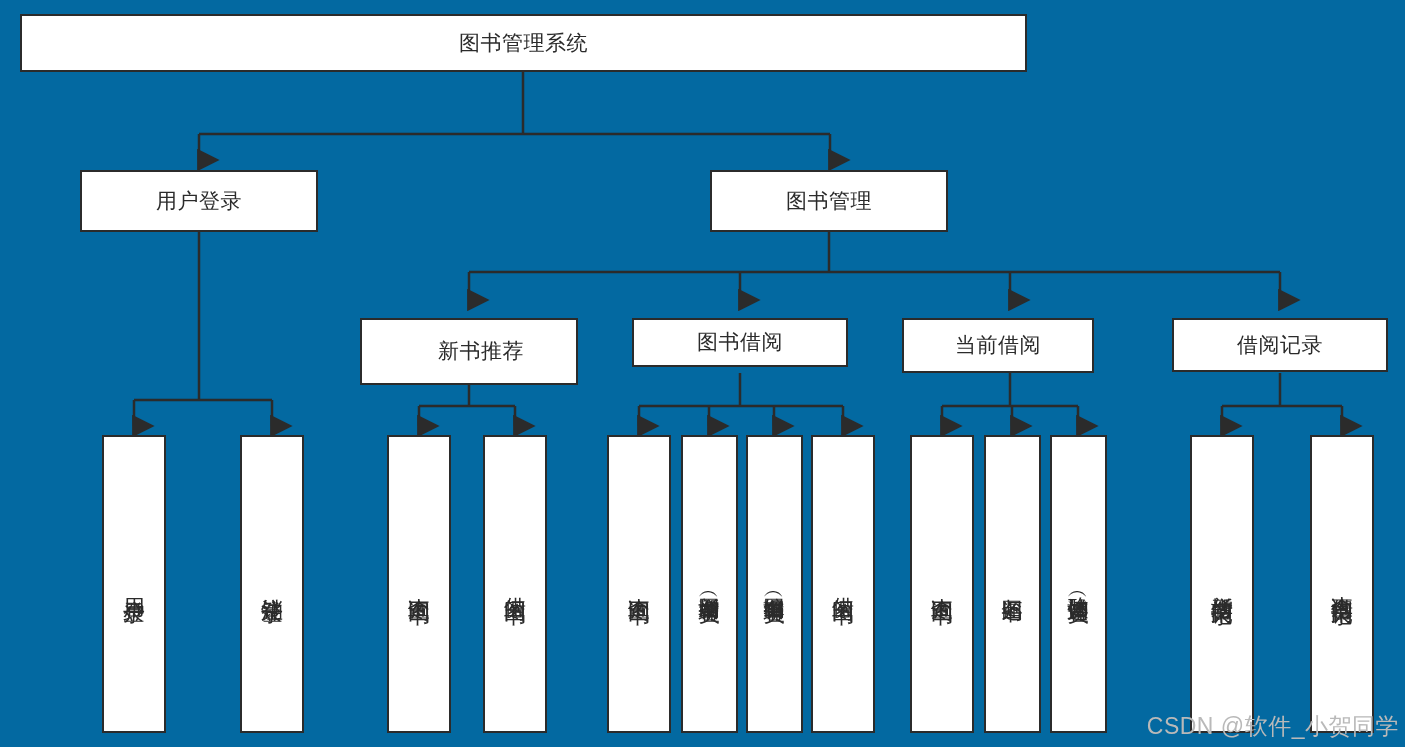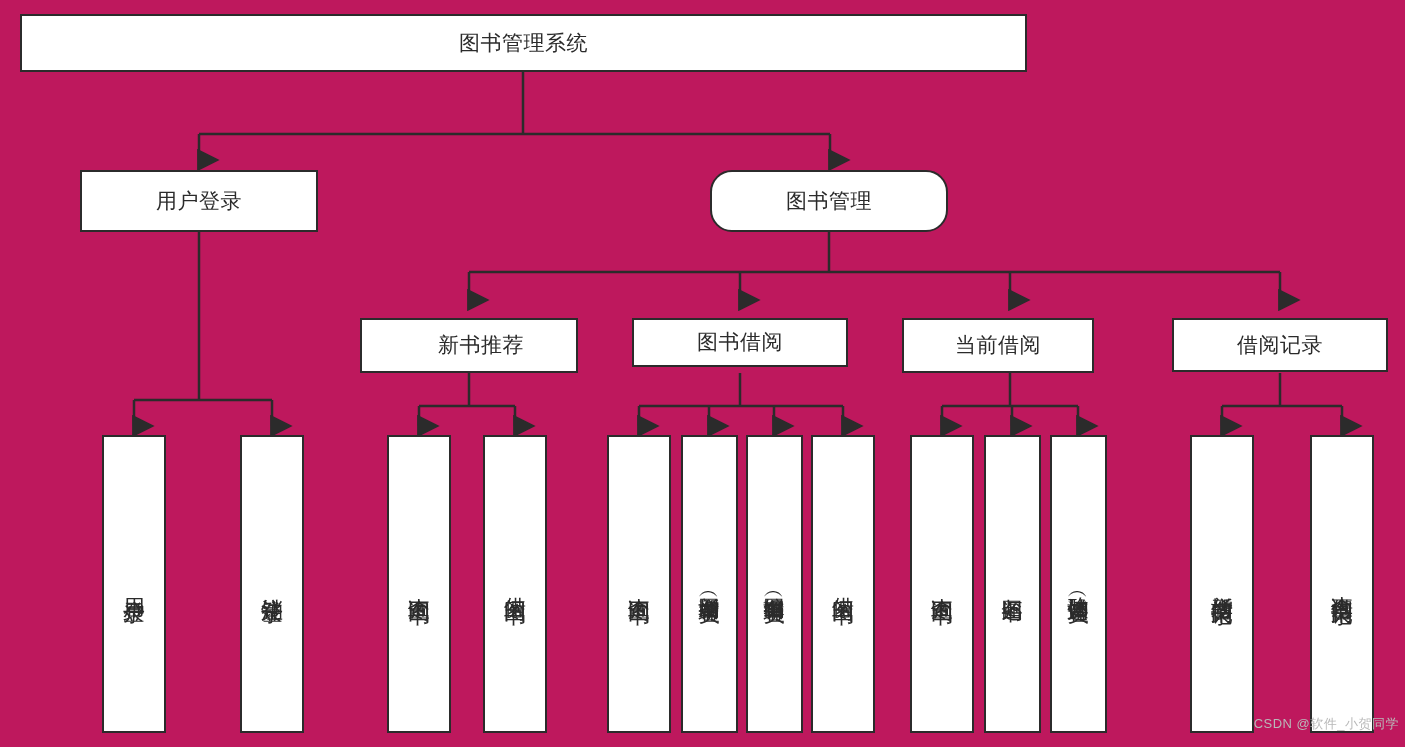--- a/index.html
+++ b/index.html
@@ -7,21 +7,21 @@
     padding: 0;
     background: #ffffff;
   }
   body {
     font-family: "Liberation Sans", "DejaVu Sans", sans-serif;
   }
   #canvas {
     position: relative;
     width: 1405px;
     height: 747px;
-    background: #be185d;
+    background: #0369a1;
     overflow: hidden;
   }
   #wires {
     position: absolute;
     left: 0;
     top: 0;
     width: 1405px;
     height: 747px;
   }
   .node {
@@ -55,22 +55,22 @@
     line-height: 1;
     max-height: 276px;
   }
   .node.v.narrow .lbl {
     font-size: 21px;
     letter-spacing: 1px;
   }
   #watermark {
     position: absolute;
     right: 6px;
-    bottom: 14px;
-    font-size: 13px;
+    bottom: 5px;
+    font-size: 23px;
     color: #b9b9b9;
     white-space: nowrap;
     letter-spacing: 0.5px;
   }
 </style>
 </head>
 <body>
 
 <div id="canvas">
 
@@ -124,25 +124,25 @@
     </g>
   </svg>
 
   <div class="node h" style="left:20px; top:14px; width:1007px; height:58px;">
     <span class="lbl">图书管理系统</span>
   </div>
 
   <div class="node h" style="left:80px; top:170px; width:238px; height:62px;">
     <span class="lbl">用户登录</span>
   </div>
-  <div class="node h" style="left:710px; top:170px; width:238px; height:62px;border-radius:22px;">
+  <div class="node h" style="left:710px; top:170px; width:238px; height:62px;">
     <span class="lbl">图书管理</span>
   </div>
 
-  <div class="node h" style="left:360px; top:318px; width:218px; height:55px;padding-left:24px;">
+  <div class="node h" style="left:360px; top:318px; width:218px; height:67px;padding-left:24px;">
     <span class="lbl">新书推荐</span>
   </div>
   <div class="node h" style="left:632px; top:318px; width:216px; height:49px;">
     <span class="lbl">图书借阅</span>
   </div>
   <div class="node h" style="left:902px; top:318px; width:192px; height:55px;">
     <span class="lbl">当前借阅</span>
   </div>
   <div class="node h" style="left:1172px; top:318px; width:216px; height:54px;align-items:center;">
     <span class="lbl">借阅记录</span>

